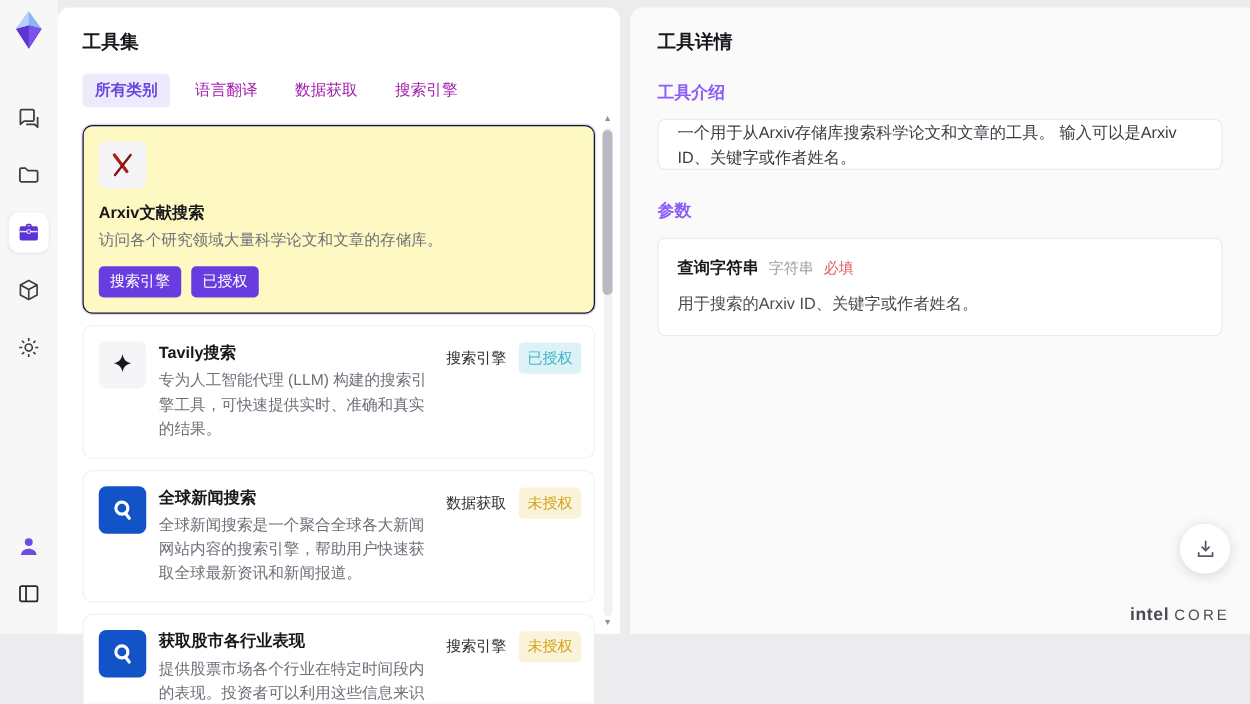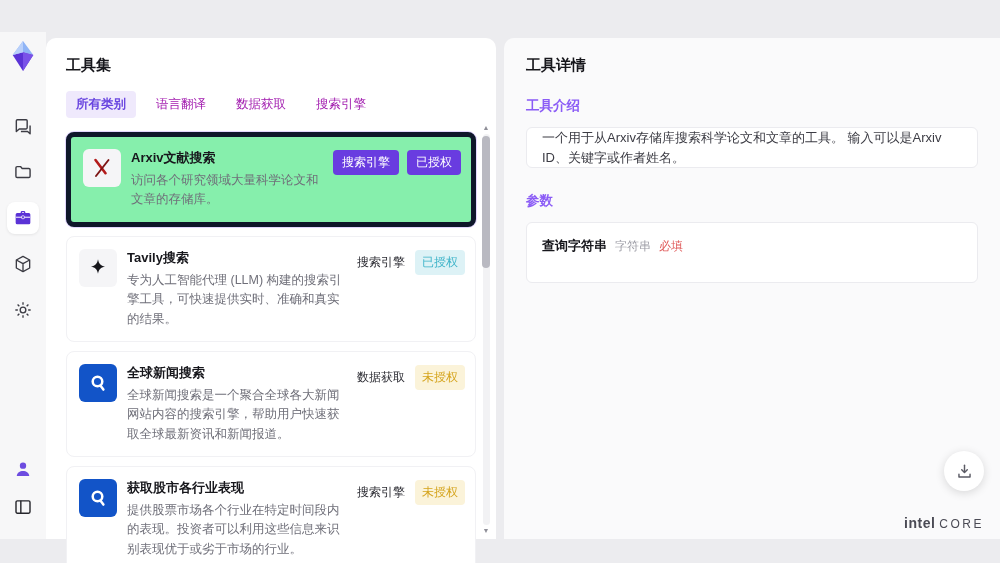--- a/index.html
+++ b/index.html
@@ -1,18 +1,18 @@
 <!DOCTYPE html>
 <html><head>
 <meta charset="utf-8">
 <style>
   * { margin:0; padding:0; box-sizing:border-box; }
   html,body { width:1000px; height:563px; overflow:hidden; }
   body { font-family:"Liberation Sans","DejaVu Sans",sans-serif; background:#ececef; }
-  .app { display:flex; width:1000px; height:507px;margin-top:32px; }
+  .app { display:flex; width:1000px; height:507px; }
 
   
   .rail { width:46px; background:#f7f7f8; display:flex; flex-direction:column; align-items:center; padding:8px 0 10px; flex-shrink:0; }
   .rail .logo { width:30px; height:32px; margin-bottom:38px; }
   .rail-btn { width:32px; height:32px; border-radius:8px; display:flex; align-items:center; justify-content:center; margin-bottom:14px; cursor:pointer; }
   .rail-btn svg { width:20px; height:20px; }
   .rail-btn.active { background:#ffffff; box-shadow:0 1px 3px rgba(0,0,0,.08); }
   .rail-spacer { flex:1; }
   .rail-bottom .rail-btn { margin-bottom:6px; }
 
@@ -21,21 +21,21 @@
 
   
   .left-panel { width:450px; background:#ffffff; border-radius:10px 10px 0 0; padding:18px 20px 0 20px; position:relative; flex-shrink:0; }
   .panel-title { font-size:15px; font-weight:bold; color:#17171c; margin-bottom:16px; }
   .tabs { display:flex; gap:10px; margin-bottom:14px; }
   .tab { font-size:12.5px; color:#a21caf; padding:5px 10px; border-radius:4px; cursor:pointer; white-space:nowrap; }
   .tab.active { background:#efe9fc; color:#6a46e0; font-weight:bold; }
 
   .tool-list { width:410px; }
   .card { display:flex; gap:10px; padding:12px 10px 12px 12px; background:#fff; border:1px solid #f1f1f4; border-radius:8px; margin-bottom:9px; cursor:pointer; }
-  .card.selected { background:#86efac; border:5px solid #0f172a; box-shadow:0 0 0 1px rgba(139,92,246,.25); }
+  .card.selected { background:#fef9c3; border:1px solid #0f172a; box-shadow:0 0 0 1px rgba(139,92,246,.25);flex-direction:column; }
   .tool-icon { width:38px; height:38px; border-radius:6px; background:#f5f5f7; display:flex; align-items:center; justify-content:center; flex-shrink:0; overflow:hidden; }
   .tool-icon.blue { background:#1254c8; }
   .tool-icon svg { width:24px; height:24px; }
   .tool-body { flex:1; min-width:0; }
   .tool-name { font-size:13px; font-weight:bold; color:#17171c; margin-bottom:4px; }
   .tool-desc { font-size:12.5px; color:#6f6f79; line-height:1.55; }
   .tool-tags { display:flex; gap:8px; align-items:flex-start; flex-shrink:0; padding-top:1px; }
   .tag-cat  { font-size:12px; color:#2e2e35; padding:4px 2px; white-space:nowrap; }
   .tag-solid { font-size:12px; color:#fff; background:#693ce0; border-radius:4px; padding:4px 9px; white-space:nowrap; }
   .tag-auth { font-size:12px; color:#3fb4c9; background:#ddf2f6; border-radius:4px; padding:4px 7px; white-space:nowrap; }
@@ -243,20 +243,21 @@
       <div class="section-heading">工具介绍</div>
       <div class="info-box">一个用于从Arxiv存储库搜索科学论文和文章的工具。 输入可以是Arxiv ID、关键字或作者姓名。</div>
 
       <div class="section-heading">参数</div>
       <div class="param-box">
         <div class="param-head">
           <span class="param-name">查询字符串</span>
           <span class="param-type">字符串</span>
           <span class="param-req">必填</span>
         </div>
+        <div class="param-desc">用于搜索的Arxiv ID、关键字或作者姓名。</div>
       </div>
 
       <div class="fab">
         <svg viewBox="0 0 24 24" fill="none" stroke="#5a5a64" stroke-width="1.8" stroke-linecap="round" stroke-linejoin="round">
           <path d="M12 4v9"></path>
             <path d="M8.5 9.8L12 13.3l3.5-3.5"></path>
             <path d="M5 15.5v3.4h14v-3.4"></path>
         </svg>
       </div>
       <div class="brand">

